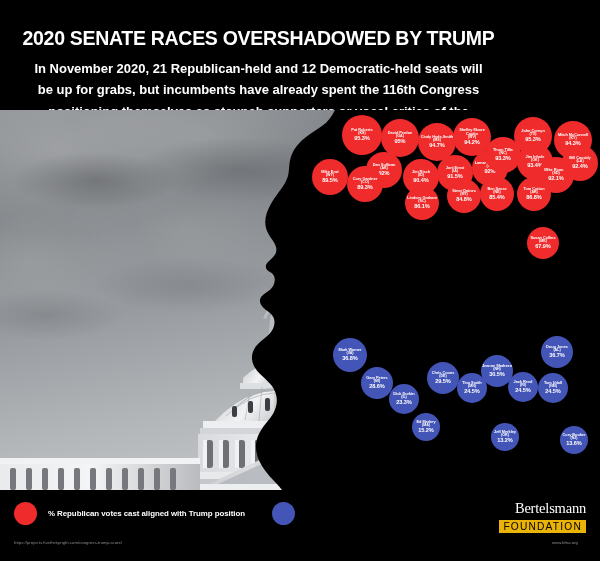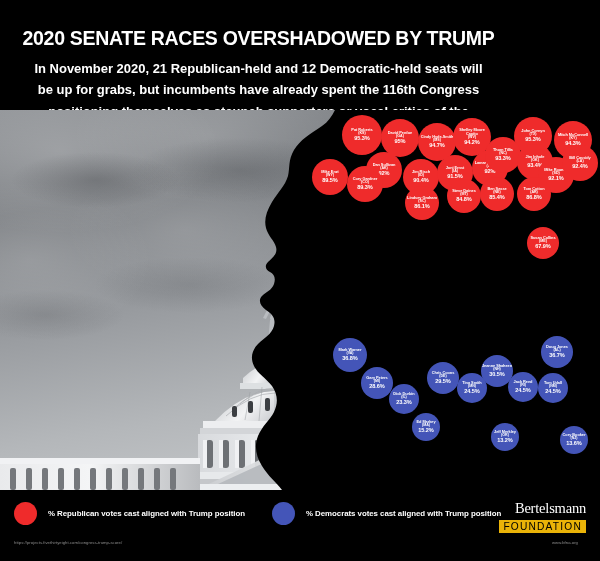--- a/index.html
+++ b/index.html
@@ -432,21 +432,20 @@
 
   <div class="footer">
 
     <div class="legend-item" style="left:14px; top:12px;text-align:right;">
       <span class="legend-dot rep"></span>
       <span class="legend-label">% Republican votes cast aligned with Trump position</span>
     </div>
 
     <div class="legend-item" style="left:272px; top:12px;">
       <span class="legend-dot dem"></span>
-      <span class="legend-label">% Democrats votes cast aligned with Trump position</span>
     </div>
 
     <div class="brand">
       <div class="brand-top">Bertelsmann</div>
       <div class="brand-bottom">FOUNDATION</div>
     </div>
 
     <div class="src-url">https://projects.fivethirtyeight.com/congress-trump-score/</div>
     <div class="site-url">www.bfna.org</div>
   </div>

